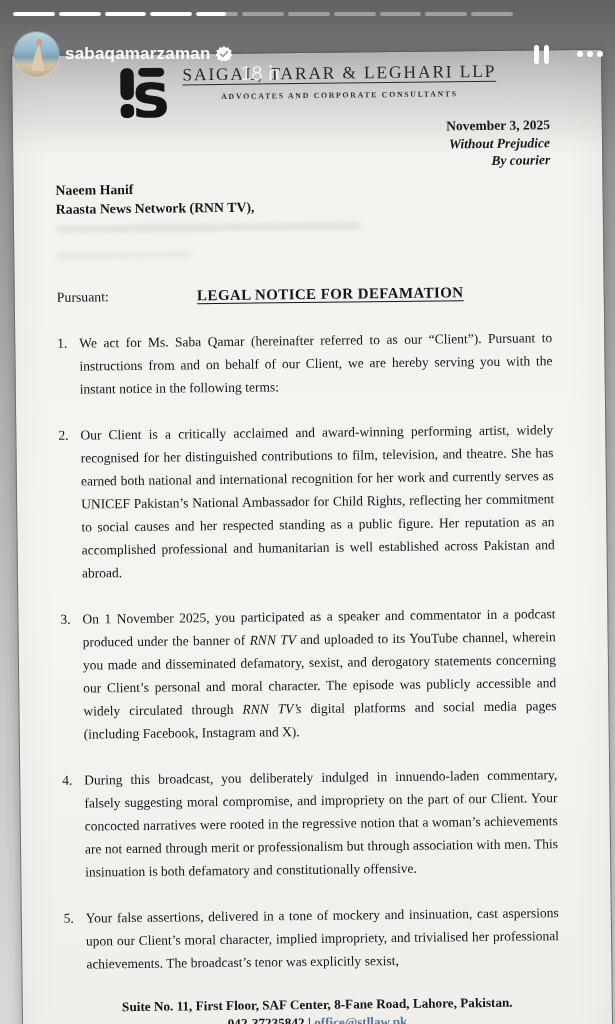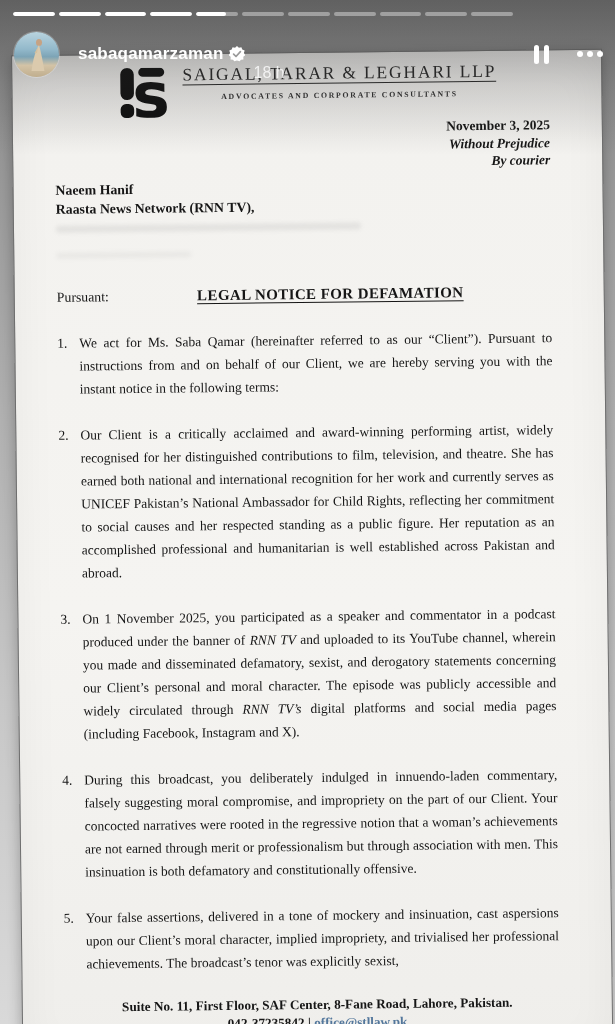--- a/index.html
+++ b/index.html
@@ -16,23 +16,23 @@
   .progress-bar { position:absolute; top:12px; left:13px; width:500px; display:flex; gap:4px; z-index:3; }
   .progress-seg { flex:1; height:3.5px; background:rgba(255,255,255,0.38); border-radius:2px; overflow:hidden; }
   .progress-seg .fill { height:100%; background:#fff; border-radius:2px; }
   .header { position:absolute; top:31px; left:14px; right:12px; height:46px; display:flex; align-items:center; z-index:3; }
   .avatar {
     width:45px; height:45px; border-radius:50%; overflow:hidden; flex:0 0 auto; position:relative;
     background:linear-gradient(180deg,#b9d4df 0%,#93b9cb 38%,#7da4b6 55%,#d3c3a6 74%,#c0ae8e 100%);
     box-shadow:0 0 0 1px rgba(255,255,255,0.25);
   }
   .avatar svg { position:absolute; left:0; top:0; }
-  .username { color:#fff; font-size:17px; font-weight:700; margin-left:19px; letter-spacing:0.2px; }
+  .username { color:#fff; font-size:17px; font-weight:700; margin-left:6px; letter-spacing:0.2px; }
   .badge { margin-left:6px; display:flex; }
-  .timestamp { color:rgba(255,255,255,0.78); font-size:16px; margin-left:8px;margin-top:38px; }
+  .timestamp { color:rgba(255,255,255,0.78); font-size:20px; margin-left:8px;margin-top:38px; }
   .spacer { flex:1; }
   .pause-btn { display:flex; gap:5.5px; margin-right:28px; cursor:pointer; }
   .pause-btn i { display:block; width:4.5px; height:19px; background:#fff; border-radius:2.5px; }
   .menu-btn { display:flex; gap:3.5px; align-items:center; cursor:pointer; }
   .menu-btn i { display:block; width:6.5px; height:6.5px; background:#fff; border-radius:50%; }
   
   .paper {
     position:absolute; left:11px; top:52px; width:591px; height:1010px; z-index:1; box-sizing:border-box;
     padding:6px 52px 0 42px;
     background:linear-gradient(180deg,#ebeae8 0%,#f3f2ef 9%,#f5f4f1 55%,#efeeeb 100%);

